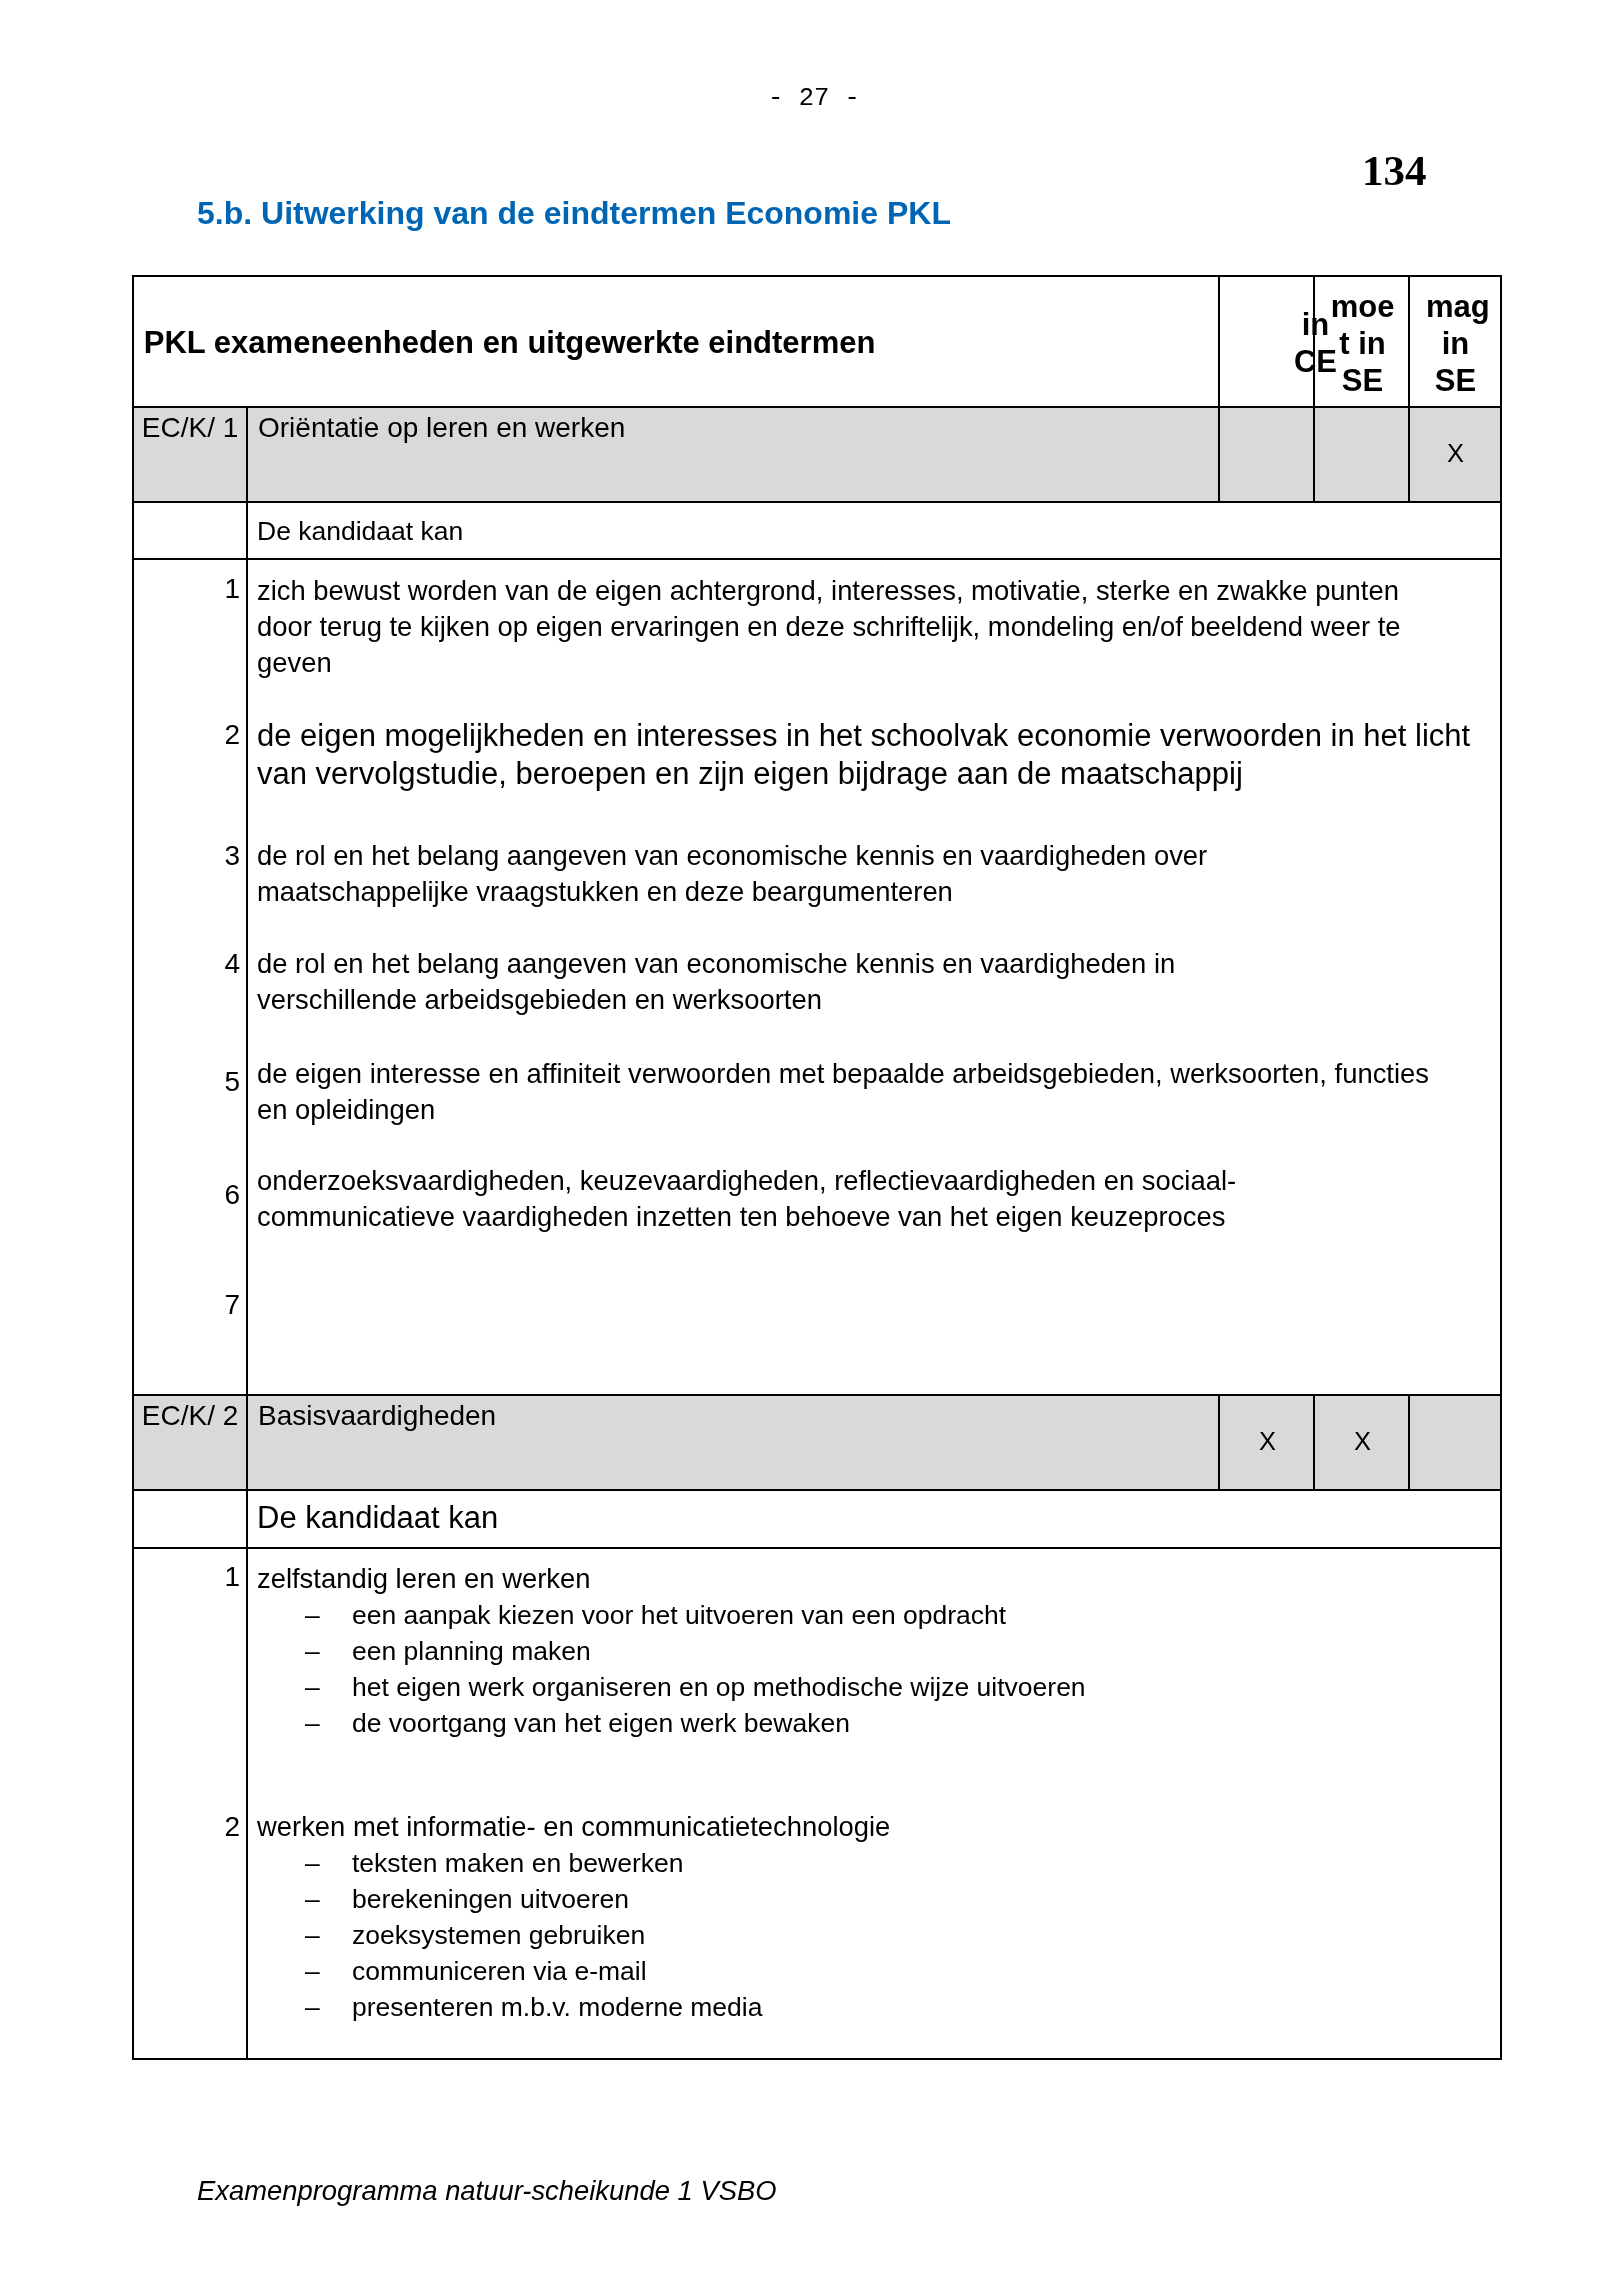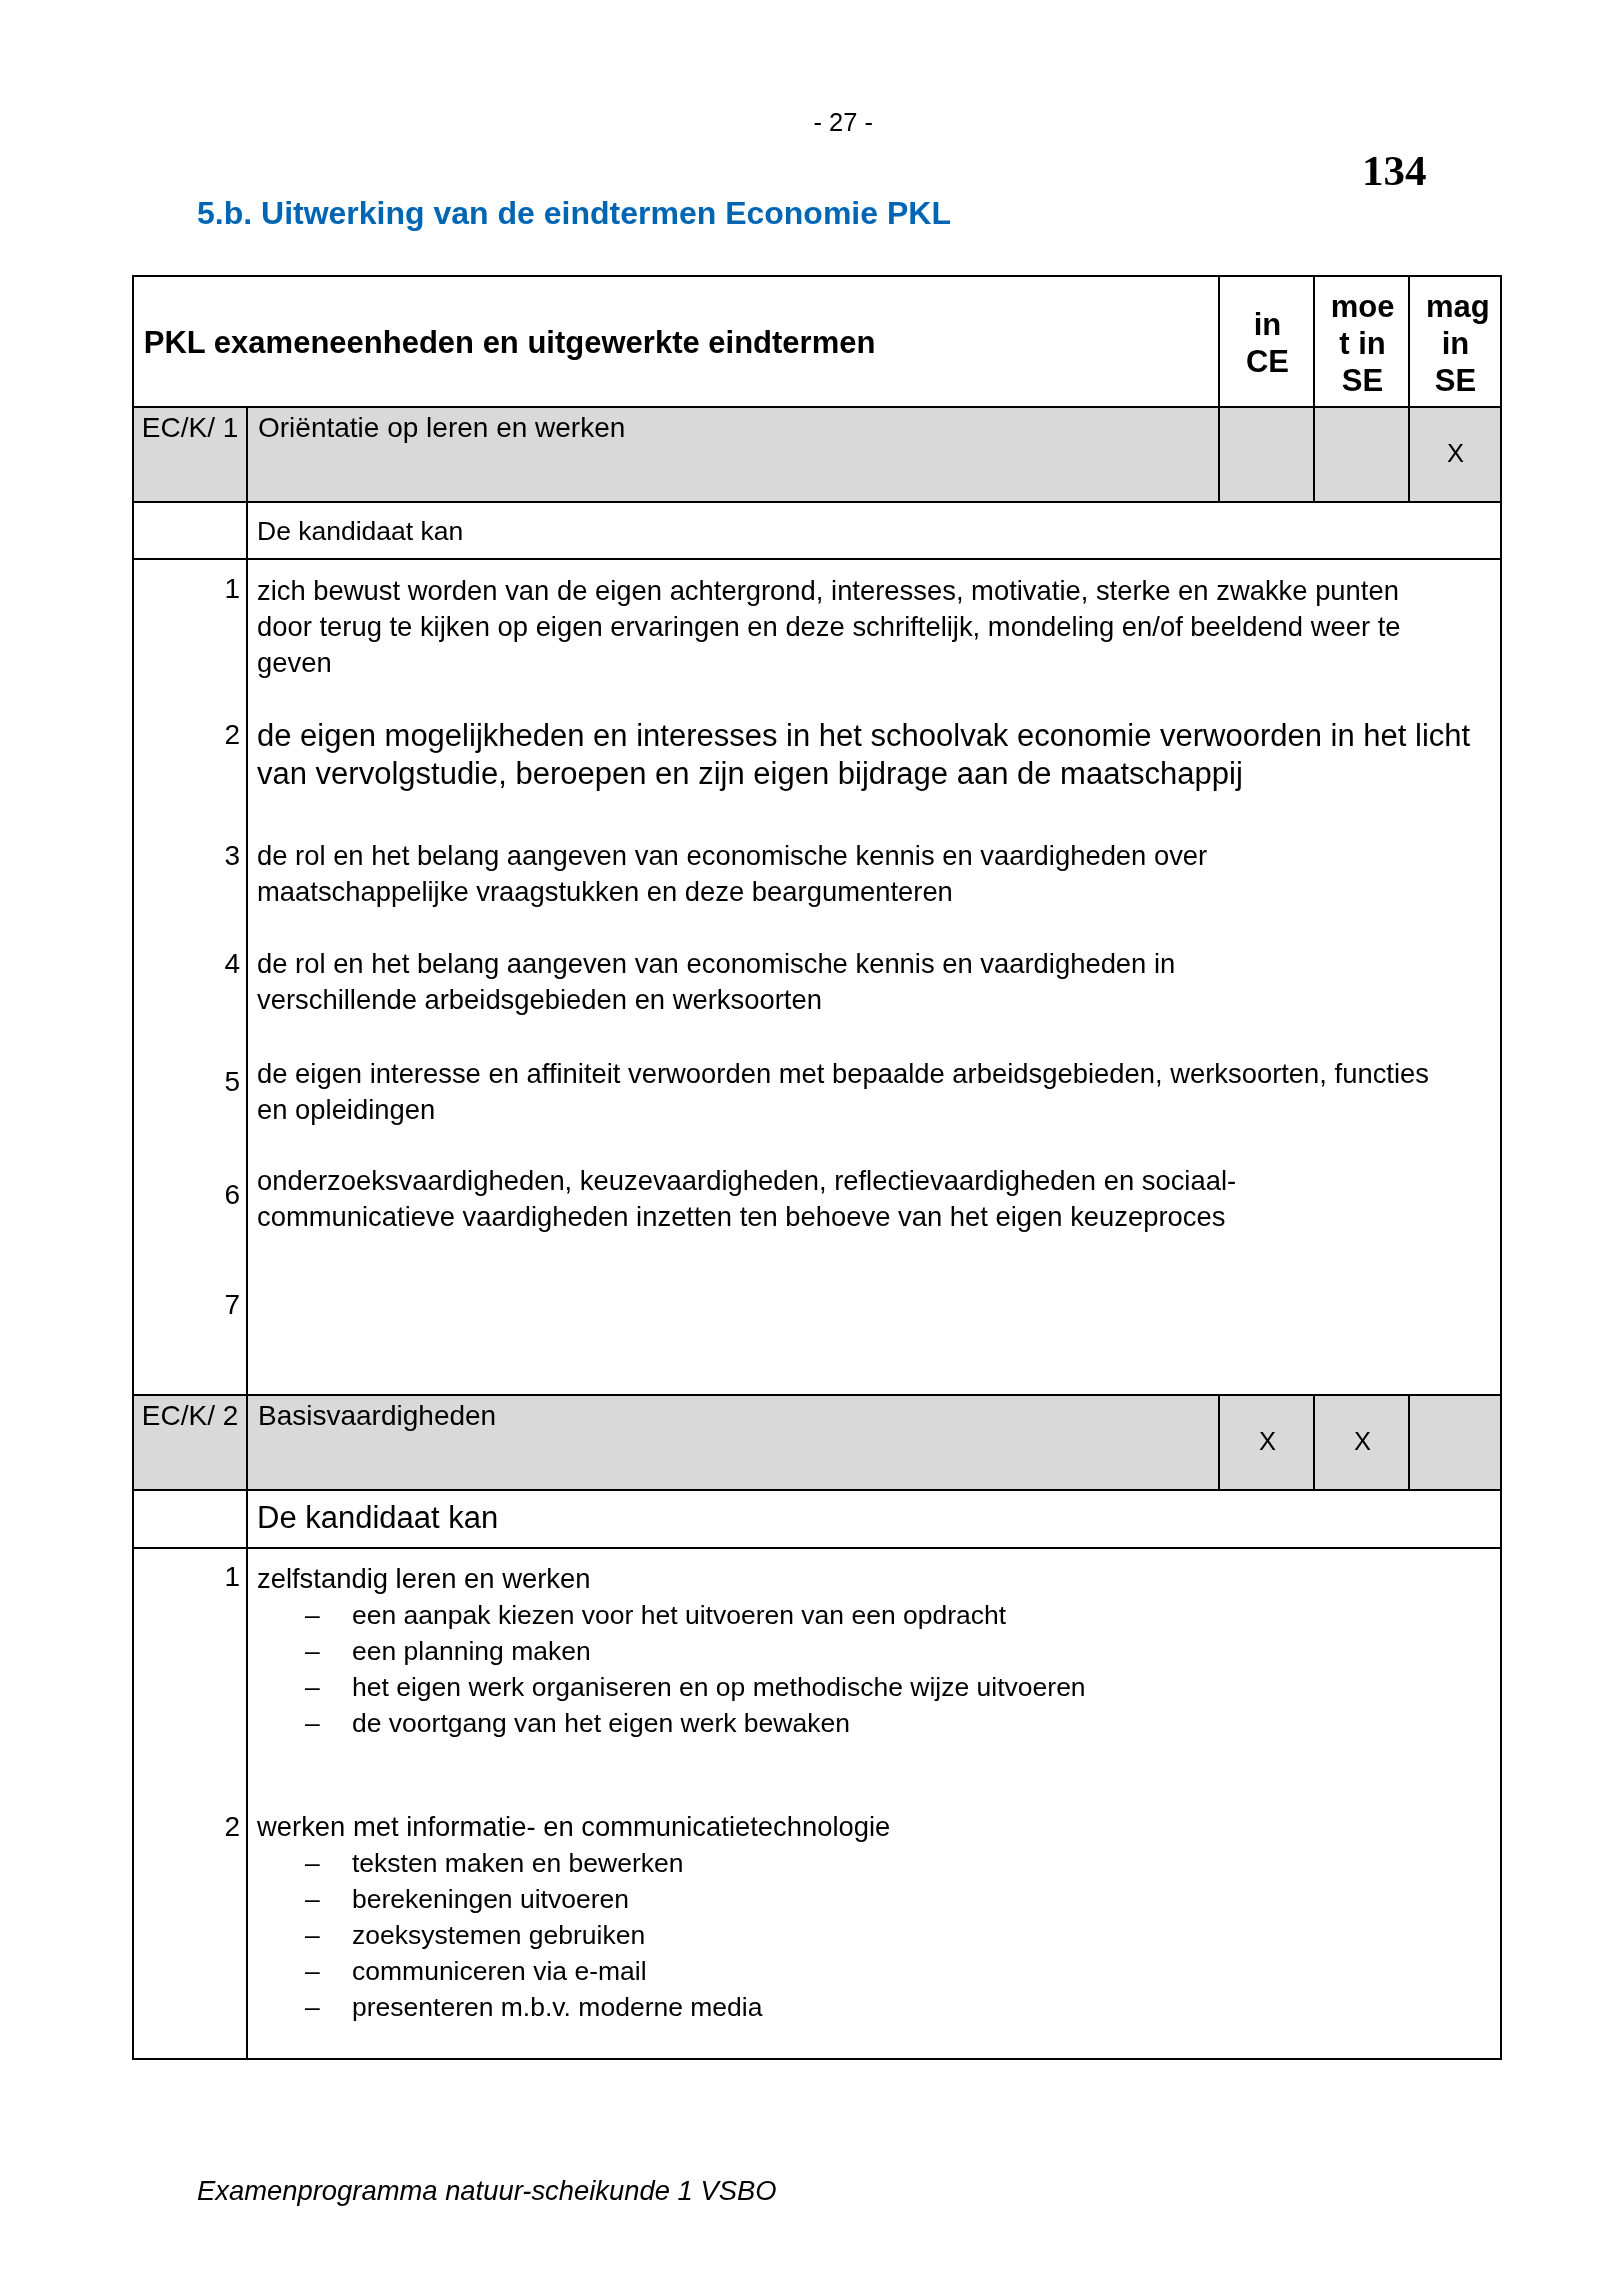--- a/index.html
+++ b/index.html
@@ -1,20 +1,20 @@
 <!DOCTYPE html>
 <html><head>
 <meta charset="utf-8">
 <style>
   html, body { margin: 0; padding: 0; background: #ffffff; }
   body { width: 1621px; height: 2293px; position: relative; overflow: hidden;
          font-family: "Liberation Sans", sans-serif; color: #000; }
   .abs { position: absolute; }
-  .page-num { left: 755px; top: 108px; width: 118px; text-align: right;
-              font-family: Liberation Sans, sans-serif; font-size: 25.5px; }
+  .page-num { left: 755px; top: 84px; width: 118px; text-align: center;
+              font-family: Liberation Mono, monospace; font-size: 25.5px; }
   .doc-num { left: 1362px; top: 102px; font-family: "Liberation Serif", serif;
              font-size: 43px; font-weight: bold; margin-top: 44px; }
   .title { left: 197px; top: 195px; font-size: 32px; font-weight: bold; color: #0066b3; }
 
   .tbl { left: 132px; top: 275px; width: 1370px; height: 1785px;
          border: 2.9px solid #000; box-sizing: border-box; }
   .hline { position: absolute; left: 0; right: 0; height: 0; border-top: 2.9px solid #000; }
   .hline.thin { border-top-width: 2px; }
   .vline { position: absolute; width: 0; border-left: 2px solid #000; }
   .gray { position: absolute; left: 0; right: 0; background: #d9d9d9; }
@@ -38,21 +38,21 @@
 </head>
 <body>
 
 <div class="abs page-num">- 27 -</div>
 <div class="abs doc-num">134</div>
 <div class="abs title">5.b. Uitwerking van de eindtermen Economie PKL</div>
 
 <div class="abs tbl">
 
   <div class="cell hdr-main">PKL exameneenheden en uitgewerkte eindtermen</div>
-  <div class="hdr-col" style="left:1086px;width:95px;">
+  <div class="hdr-col" style="left:1086px;width:95px;padding-left:48px;">
       <span style="width:59px">in CE</span>
     </div>
   <div class="hdr-col" style="left:1181px;width:95px;">
       <span style="width:69px;word-break:break-all">moet in SE</span>
     </div>
   <div class="hdr-col" style="left:1276px;width:91px;">
       <span style="width:59px">mag in SE</span>
     </div>
 
   <div class="gray" style="top:129px;height:95px;"></div>

